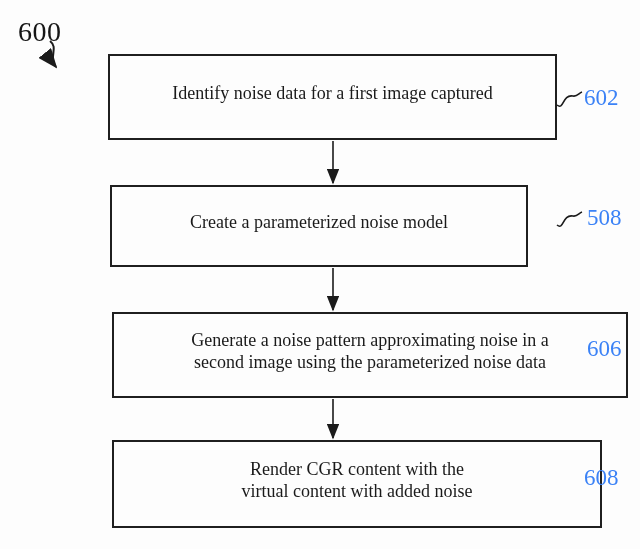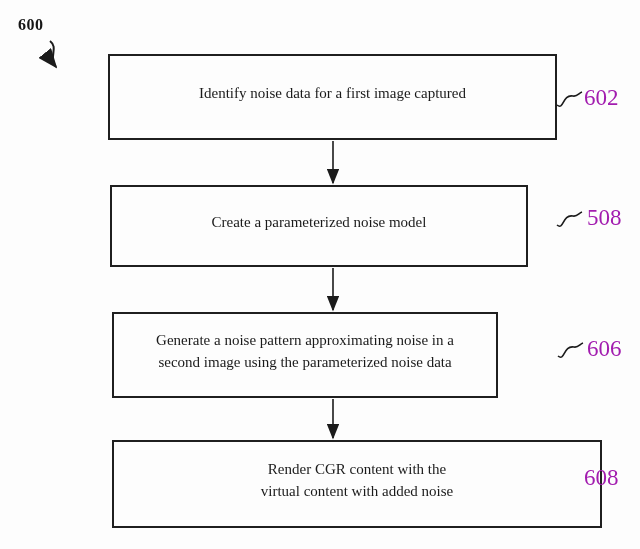--- a/index.html
+++ b/index.html
@@ -13,56 +13,55 @@
     height: 549px;
     background: #fdfdfd;
     font-family: "Liberation Serif", "DejaVu Serif", serif;
     color: #1a1a1a;
     overflow: hidden;
   }
   .fig-label {
     position: absolute;
     left: 18px;
     top: 16px;
-    font-size: 16px;
+    font-size: 28px;
     letter-spacing: 0.5px;
     color: #161616;
-    font-weight: bold;
   }
   .overlay {
     position: absolute;
     left: 0;
     top: 0;
     width: 640px;
     height: 549px;
     pointer-events: none;
   }
   .step-box {
     position: absolute;
     border: 2px solid #1f1f1f;
     background: #fdfdfd;
     display: flex;
     flex-direction: column;
     align-items: center;
     justify-content: center;
     text-align: left;
-    font-size: 15px;
+    font-size: 18px;
     line-height: 22.5px;
     padding-bottom: 8px;
     box-sizing: border-box;
   }
   .step-box span { display: block; white-space: nowrap; }
   .box-1 { left: 108px; top: 54px;  width: 449px; height: 86px; }
   .box-2 { left: 110px; top: 185px; width: 418px; height: 82px; }
-  .box-3 { left: 112px; top: 312px; width: 386px; height: 86px; }
+  .box-3 { left: 112px; top: 312px; width: 516px; height: 86px; }
   .box-4 { left: 112px; top: 440px; width: 490px; height: 88px; }
   .ref-label {
     position: absolute;
     font-size: 23px;
-    color: #a21caf;
+    color: #3b82f6;
   }
   .ref-1 { left: 584px; top: 85px;  }
   .ref-2 { left: 587px; top: 205px; }
   .ref-3 { left: 587px; top: 336px; font-family: Liberation Serif, serif; }
   .ref-4 { left: 584px; top: 465px; text-align: right; }
 </style>
 </head>
 <body>
 
 <div class="canvas">

